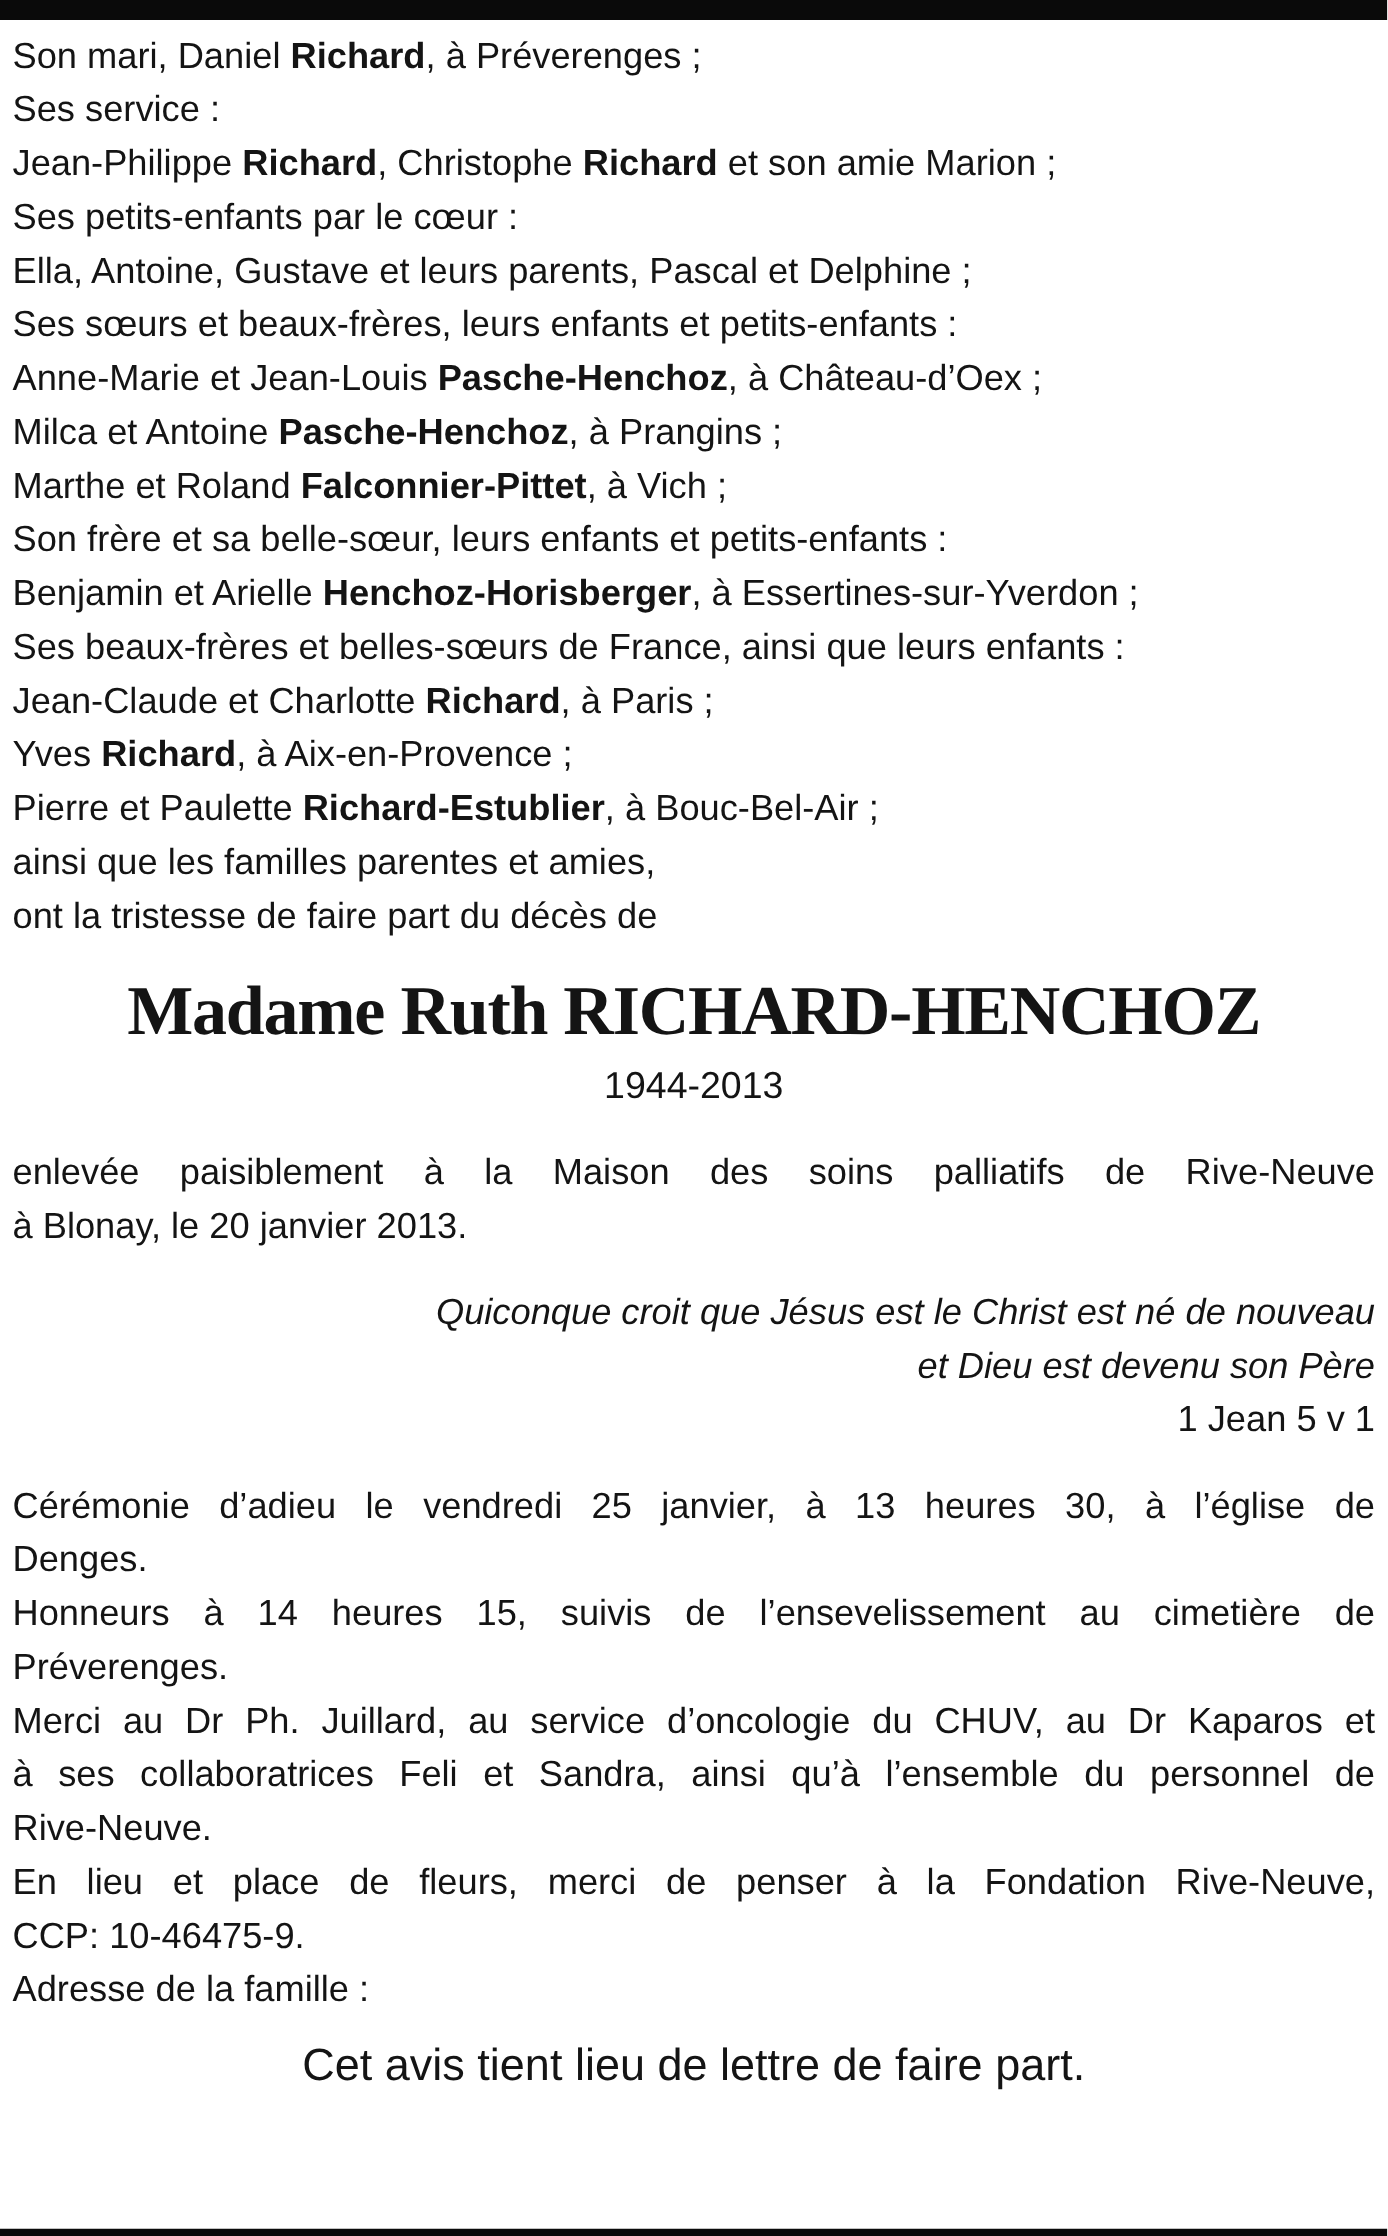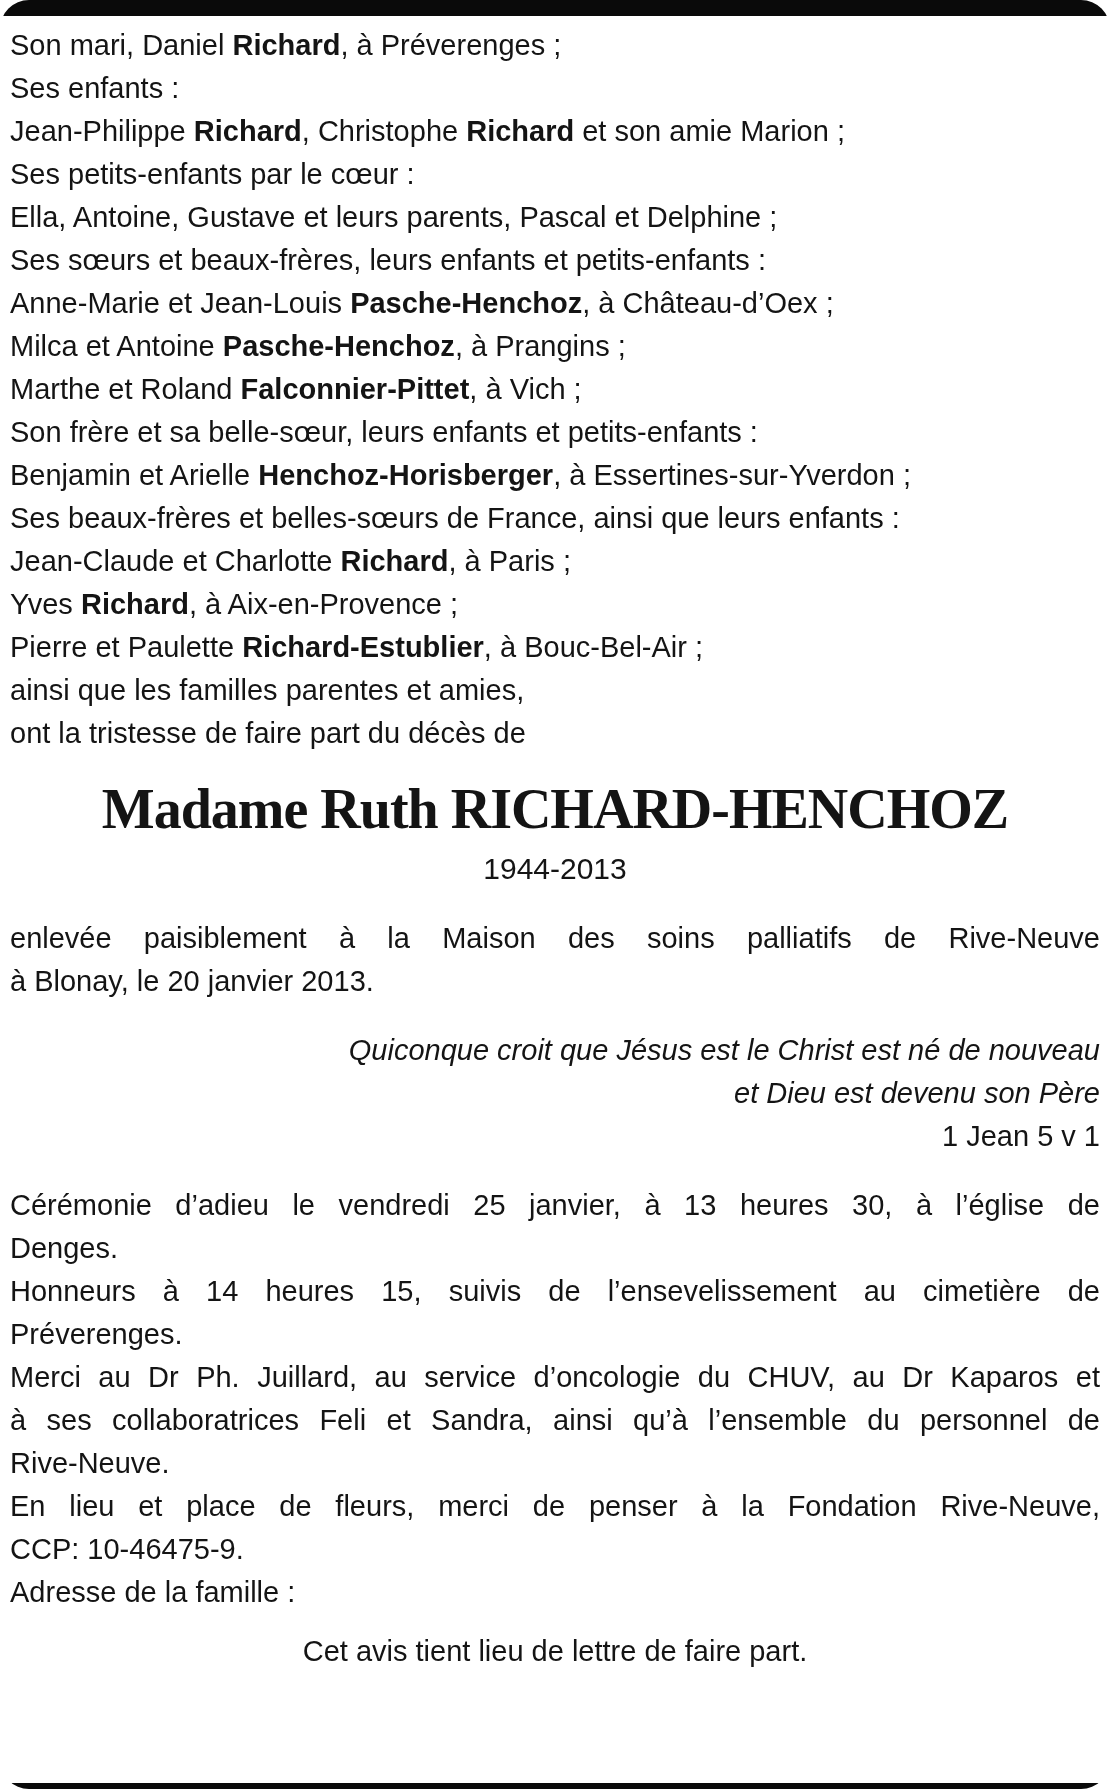--- a/index.html
+++ b/index.html
@@ -4,21 +4,20 @@
 <style>
   html, body { margin: 0; padding: 0; background: #ffffff; }
   .page {
     position: relative;
     width: 1110px;
     height: 1789px;
     background: #ffffff;
     color: #141414;
     font-family: "Liberation Sans", "DejaVu Sans", sans-serif;
     overflow: hidden;
-    border-radius: 29px;
   }
   .bar { position: absolute; left: 0; width: 100%; background: #0a0a0a; }
   .bar.top { top: 0; height: 16px; }
   .bar.bottom { bottom: 0; height: 6px; }
   .content { padding: 24px 10px 0 10px; }
   .line {
     font-size: 29px;
     line-height: 43px;
     white-space: nowrap;
   }
@@ -46,36 +45,36 @@
   }
   .death-paragraph { margin-top: 30px; }
   .scripture { margin-top: 26px; text-align: right; }
   .scripture .it { font-style: italic; }
   .info { margin-top: 26px; }
   .address { display: flex; align-items: flex-start; }
   .addr-label { flex: none; width: 352px; }
   .addr-value { flex: 1 1 auto; }
   .closing {
     margin-top: 16px;
-    font-size: 29px;
+    font-size: 36px;
     line-height: 43px;
     text-align: center;
   }
 </style>
 </head>
 <body>
 
 <div class="page">
   <div class="bar top"></div>
 
   <div class="content">
 
     <section>
       <div class="line"><span>Son mari, Daniel </span><span class="b">Richard</span><span>, à Préverenges ;</span></div>
-      <div class="line"><span>Ses enfants :</span></div>
+      <div class="line"><span>Ses service :</span></div>
       <div class="line"><span>Jean-Philippe </span><span class="b">Richard</span><span>, Christophe </span><span class="b">Richard</span><span> et son amie Marion ;</span></div>
       <div class="line"><span>Ses petits-enfants par le cœur :</span></div>
       <div class="line"><span>Ella, Antoine, Gustave et leurs parents, Pascal et Delphine ;</span></div>
       <div class="line"><span>Ses sœurs et beaux-frères, leurs enfants et petits-enfants :</span></div>
       <div class="line"><span>Anne-Marie et Jean-Louis </span><span class="b">Pasche-Henchoz</span><span>, à Château-d’Oex ;</span></div>
       <div class="line"><span>Milca et Antoine </span><span class="b">Pasche-Henchoz</span><span>, à Prangins ;</span></div>
       <div class="line"><span>Marthe et Roland </span><span class="b">Falconnier-Pittet</span><span>, à Vich ;</span></div>
       <div class="line"><span>Son frère et sa belle-sœur, leurs enfants et petits-enfants :</span></div>
       <div class="line"><span>Benjamin et Arielle </span><span class="b">Henchoz-Horisberger</span><span>, à Essertines-sur-Yverdon ;</span></div>
       <div class="line"><span>Ses beaux-frères et belles-sœurs de France, ainsi que leurs enfants :</span></div>

